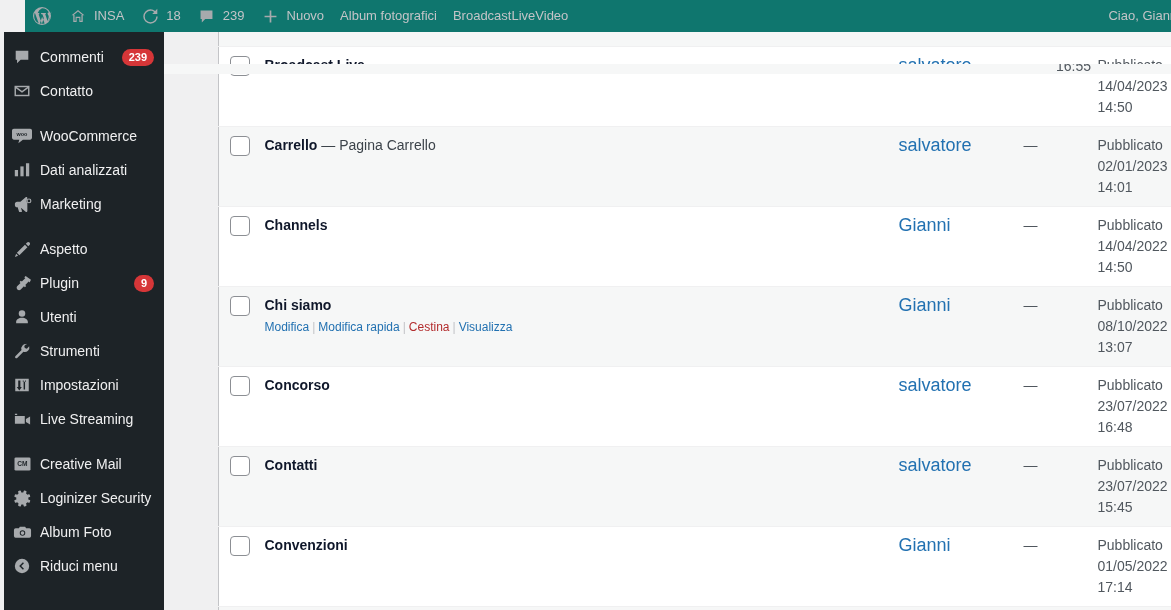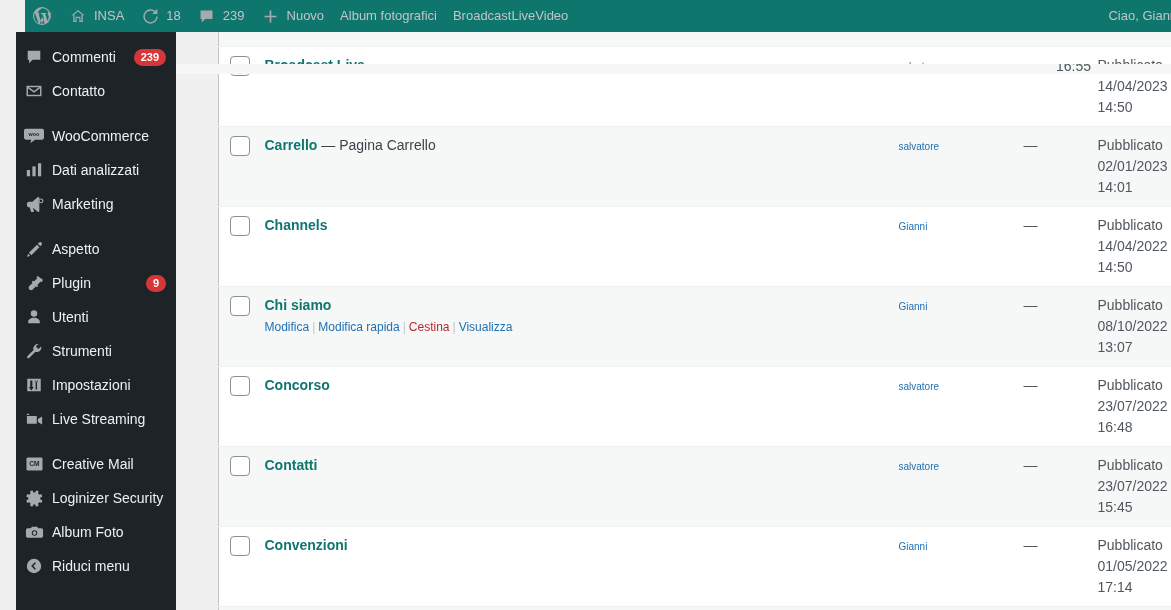--- a/index.html
+++ b/index.html
@@ -36,21 +36,21 @@
   }
   .ab-spacer { flex: 1 1 auto; }
   .ab-right { margin-right: 8px; }
   .ab-icon { display: inline-flex; align-items: center; justify-content: center; width: 20px; height: 20px; }
   .ab-icon svg { display:block; }
   #wp-logo-item { padding: 0 8px 0 7px; }
 
   
   #adminmenuwrap {
     position: absolute;
-    top: 32px; left: 16px;
+    top: 32px; left: 4px;
     width: 160px; height: 578px;
     background: #1d2327;
     overflow: hidden;
     z-index: 50;
   }
   #adminmenu { list-style: none; width: 160px; padding-top: 8px; }
   .menu-item {
     position: relative;
     display: flex;
     align-items: center;
@@ -135,39 +135,39 @@
     margin: 1px 0 0 0;
     border: 1px solid #8c8f94;
     border-radius: 4px;
     background: #fff;
     display: inline-block;
     vertical-align: top;
     cursor: pointer;
   }
 
   a.row-title {
-    color: #0f766e;
+    color: #0f172a;
     text-decoration: none;
     font-weight: 600;
     font-size: 14px;
     cursor: pointer;
   }
   .title-suffix { color: #3c434a; font-weight: 400; }
 
   .row-actions {
     color: #dcdcde;
     font-size: 12px;
     padding: 2px 0 0;
     line-height: 1.6;
   }
   .row-actions a { color: #2271b1; text-decoration: none; cursor: pointer; }
   .row-actions a.trash { color: #b32d2e; }
   .row-actions .sep { padding: 0 3px; color: #c3c4c7; }
 
-  .col-author a { color: #2271b1; text-decoration: none; font-size: 10px; cursor: pointer; }
+  .col-author a { color: #2271b1; text-decoration: none; font-size: 18px; cursor: pointer; }
 
   .comments-dash { color: #50575e; }
   .date-status { display: block; }
   .date-value { display: block; }
 
   
   .top-clip {
     position: absolute;
     top: 32px; left: 0;
     width: 1011px; height: 10px;

